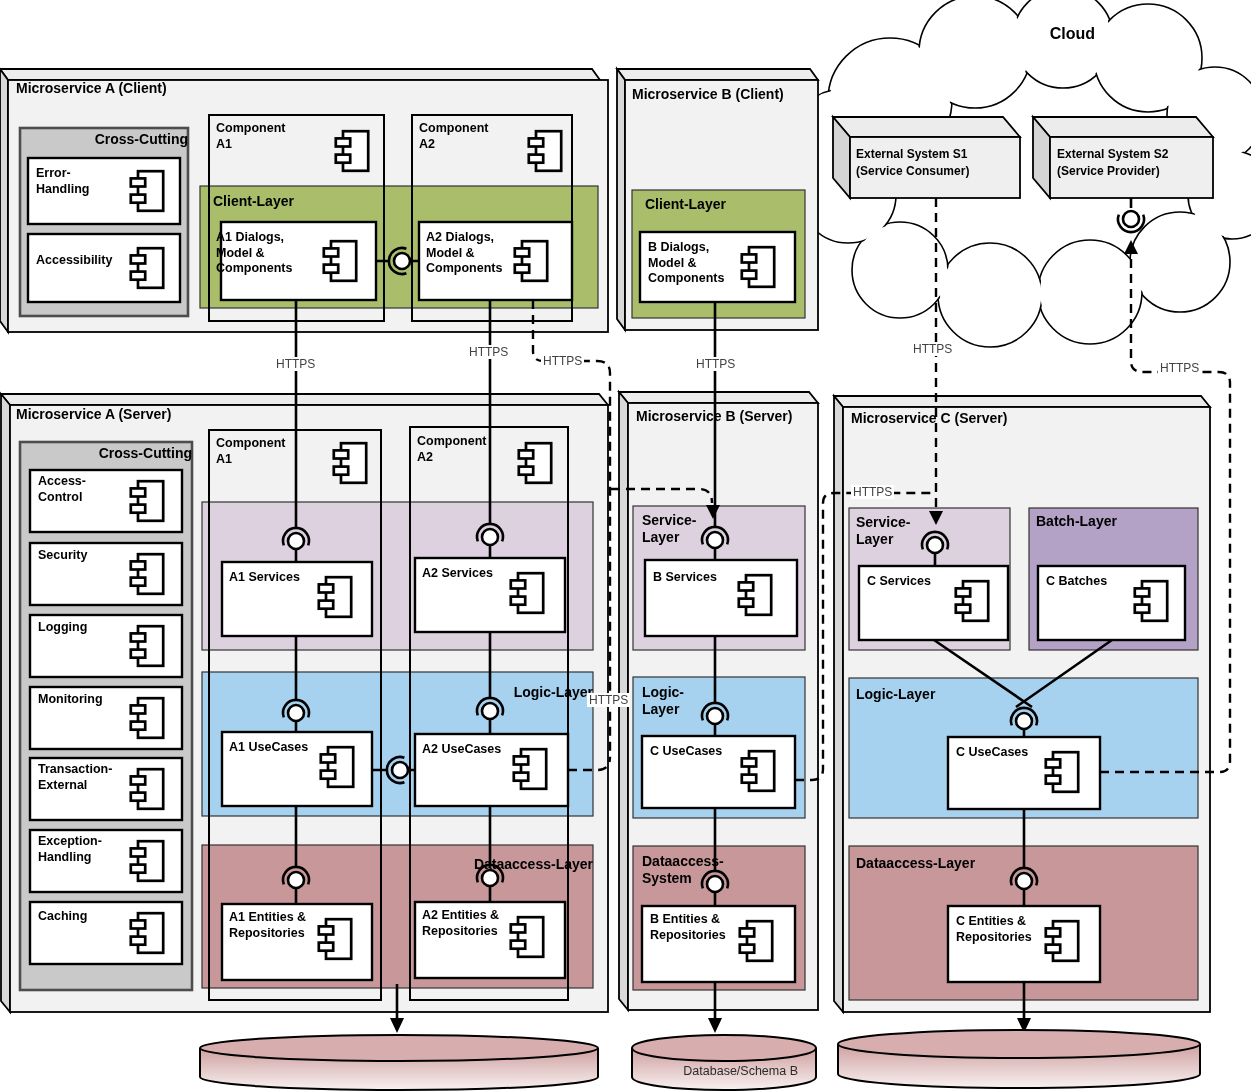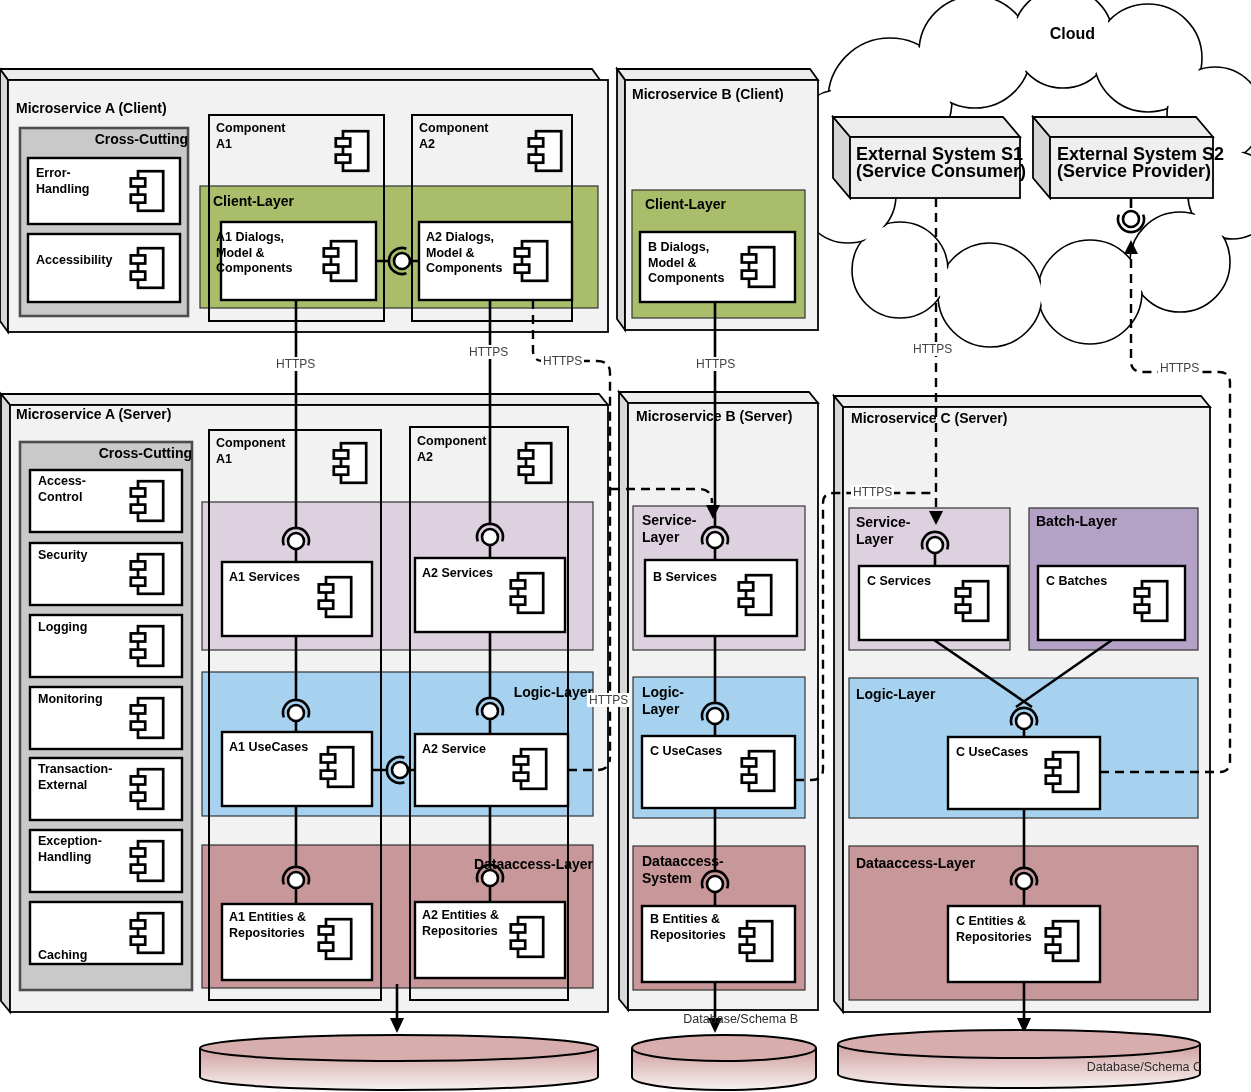--- a/index.html
+++ b/index.html
@@ -3,21 +3,21 @@
 <meta charset="utf-8">
 <style>
   html,body{margin:0;padding:0;background:#fff;}
   #canvas{position:relative;width:1251px;height:1092px;background:#ffffff;overflow:hidden;
           font-family:"Liberation Sans",sans-serif;}
   #bg{position:absolute;left:0;top:0;}
   .lb{position:absolute;font-weight:bold;font-size:12.5px;line-height:15.5px;color:#000;
       white-space:pre-line;pointer-events:none;}
   .t14{font-size:14px;line-height:17px;}
   .t16{font-size:16px;line-height:19px;}
-  .t13{font-size:18px;line-height:17px;}
+  .t13{font-size:12px;line-height:17px;}
   .ctr{text-align:right;}
   .reg{font-weight:normal;font-size:12px;line-height:14px;color:#424242;background:#fff;padding:0 2px;}
   .db{font-weight:normal;font-size:12.5px;color:#2b2b2b;}
 </style>
 </head>
 <body>
 
 <div id="canvas">
 
 <svg id="bg" width="1251" height="1092" viewBox="0 0 1251 1092" xmlns="http://www.w3.org/2000/svg">
@@ -265,21 +265,21 @@
     <use href="#cicon" x="737" y="572" width="36" height="46"></use>
     <use href="#cicon" x="740" y="748" width="36" height="46"></use>
     <use href="#cicon" x="738" y="918" width="36" height="46"></use>
     <use href="#cicon" x="954" y="578" width="36" height="46"></use>
     <use href="#cicon" x="1133" y="578" width="36" height="46"></use>
     <use href="#cicon" x="1044" y="749" width="36" height="46"></use>
     <use href="#cicon" x="1044" y="918" width="36" height="46"></use>
   </g>
 </svg>
 
-<div class="lb t14" style="left:16px;top:100px">Microservice A (Client)</div>
+<div class="lb t14" style="left:16px;top:80px">Microservice A (Client)</div>
 <div class="lb t14 ctr" style="left:20px;top:131px;width:168px">Cross-Cutting</div>
 <div class="lb" style="left:36px;top:166px">Error-
 Handling</div>
 <div class="lb" style="left:36px;top:253px">Accessibility</div>
 <div class="lb" style="left:216px;top:121px">Component
 A1</div>
 <div class="lb" style="left:419px;top:121px">Component
 A2</div>
 <div class="lb t14" style="left:213px;top:193px">Client-Layer</div>
 <div class="lb" style="left:216px;top:230px">A1 Dialogs,
@@ -305,30 +305,30 @@
 <div class="lb t14 ctr" style="left:20px;top:445px;width:172px">Cross-Cutting</div>
 <div class="lb" style="left:38px;top:474px">Access-
 Control</div>
 <div class="lb" style="left:38px;top:548px">Security</div>
 <div class="lb" style="left:38px;top:620px">Logging</div>
 <div class="lb" style="left:38px;top:692px">Monitoring</div>
 <div class="lb" style="left:38px;top:762px">Transaction-
 External</div>
 <div class="lb" style="left:38px;top:834px">Exception-
 Handling</div>
-<div class="lb" style="left:38px;top:948px">Caching</div>
+<div class="lb" style="left:38px;top:909px">Caching</div>
 <div class="lb" style="left:216px;top:436px">Component
 A1</div>
 <div class="lb" style="left:417px;top:434px">Component
 A2</div>
 <div class="lb" style="left:229px;top:570px">A1 Services</div>
 <div class="lb" style="left:422px;top:566px">A2 Services</div>
 <div class="lb t14 ctr" style="left:202px;top:684px;width:391px">Logic-Layer</div>
 <div class="lb" style="left:229px;top:740px">A1 UseCases</div>
-<div class="lb" style="left:422px;top:742px">A2 Service</div>
+<div class="lb" style="left:422px;top:742px">A2 UseCases</div>
 <div class="lb t14 ctr" style="left:202px;top:856px;width:391px">Dataaccess-Layer</div>
 <div class="lb" style="left:229px;top:910px">A1 Entities &amp;
 Repositories</div>
 <div class="lb" style="left:422px;top:908px">A2 Entities &amp;
 Repositories</div>
 
 <div class="lb t14" style="left:636px;top:408px">Microservice B (Server)</div>
 <div class="lb t14" style="left:642px;top:512px">Service-
 Layer</div>
 <div class="lb" style="left:653px;top:570px">B Services</div>
@@ -345,22 +345,21 @@
 Layer</div>
 <div class="lb" style="left:867px;top:574px">C Services</div>
 <div class="lb t14" style="left:1036px;top:513px">Batch-Layer</div>
 <div class="lb" style="left:1046px;top:574px">C Batches</div>
 <div class="lb t14" style="left:856px;top:686px">Logic-Layer</div>
 <div class="lb" style="left:956px;top:745px">C UseCases</div>
 <div class="lb t14" style="left:856px;top:855px">Dataaccess-Layer</div>
 <div class="lb" style="left:956px;top:914px">C Entities &amp;
 Repositories</div>
 
-<div class="lb db ctr" style="left:632px;top:1012px;width:166px">Database/Schema B</div>
-<div class="lb db ctr" style="left:837px;top:1060px;width:365px">Database/Schema C</div>
+<div class="lb db ctr" style="left:632px;top:1064px;width:166px">Database/Schema B</div>
 
 <div class="lb reg" style="left:274px;top:357px">HTTPS</div>
 <div class="lb reg" style="left:467px;top:345px">HTTPS</div>
 <div class="lb reg" style="left:541px;top:354px">HTTPS</div>
 <div class="lb reg" style="left:694px;top:357px">HTTPS</div>
 <div class="lb reg" style="left:911px;top:342px">HTTPS</div>
 <div class="lb reg" style="left:1158px;top:361px">HTTPS</div>
 <div class="lb reg" style="left:851px;top:485px">HTTPS</div>
 <div class="lb reg" style="left:587px;top:693px">HTTPS</div>
 

